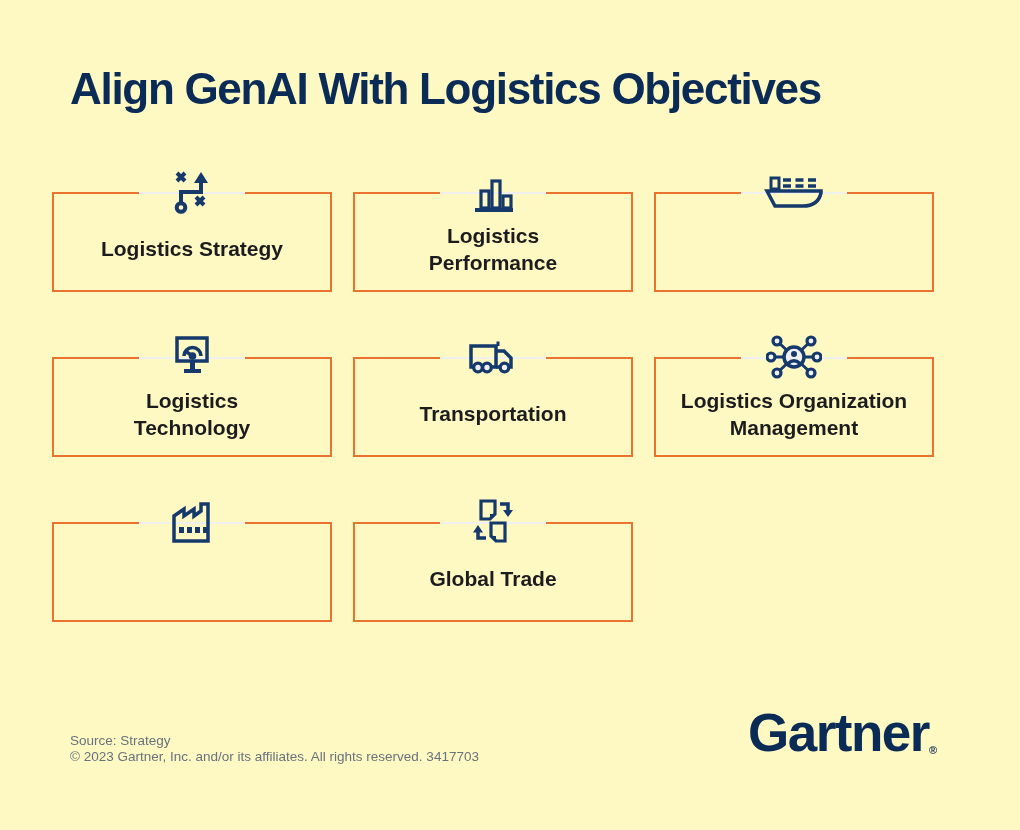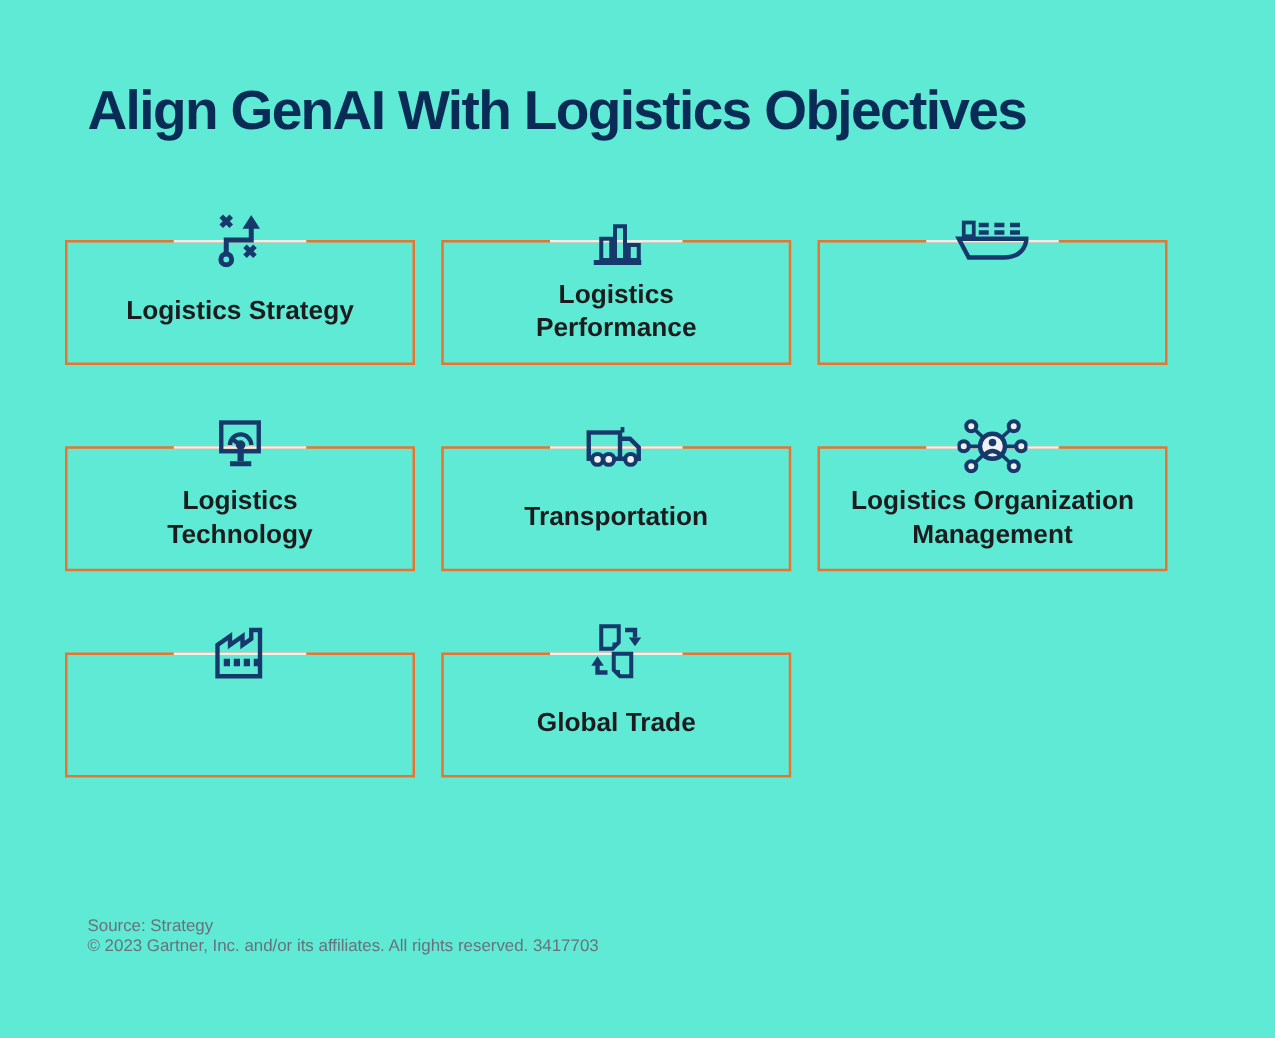--- a/index.html
+++ b/index.html
@@ -1,18 +1,18 @@
 <!DOCTYPE html>
 <html><head>
 <meta charset="utf-8">
 <style>
   html,body { margin:0; padding:0; background:#fff; }
   .canvas {
     position:relative; width:1020px; height:830px;
-    background:#5eead4; overflow:hidden;
+    background:#fef9c3; overflow:hidden;
     font-family:"Liberation Sans", sans-serif;
   }
   .title {
     position:absolute; left:70px; top:64px; margin:0;
     font-size:44px; font-weight:800; letter-spacing:-1.3px;
     color:#0A2B55;
   }
   .grid {
     position:absolute; left:52px; top:192px;
     display:grid;
@@ -187,14 +187,15 @@
       <div class="label">Global Trade</div>
     </div>
 
   </div>
 
   <div class="source">
     <div>Source: Strategy</div>
     <div>© 2023 Gartner, Inc. and/or its affiliates. All rights reserved. 3417703</div>
   </div>
 
+  <div class="logo"><span>Gartner</span><span class="reg">®</span></div>
 
 </div>
 
 </body></html>

